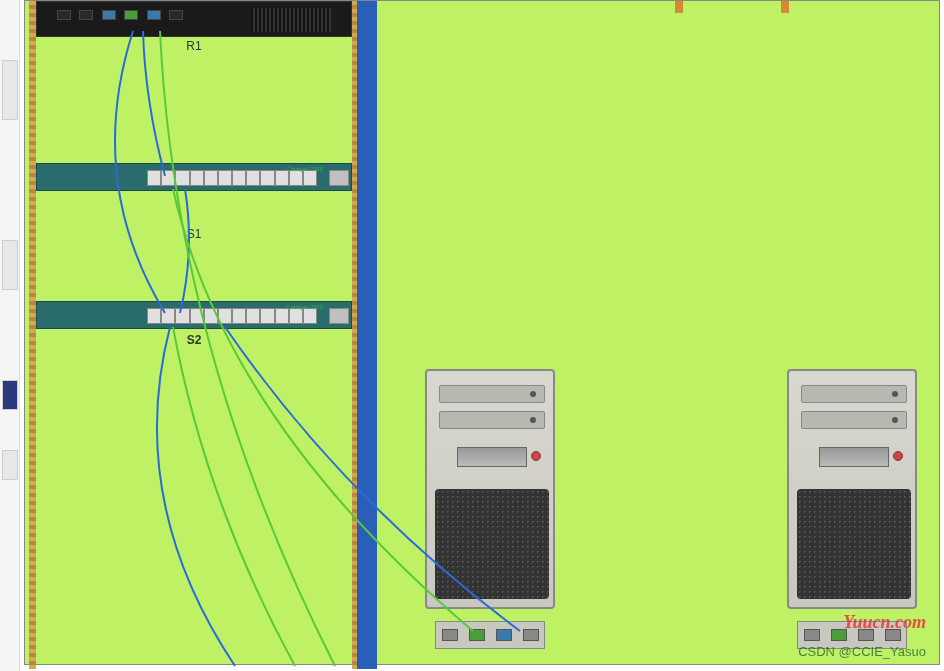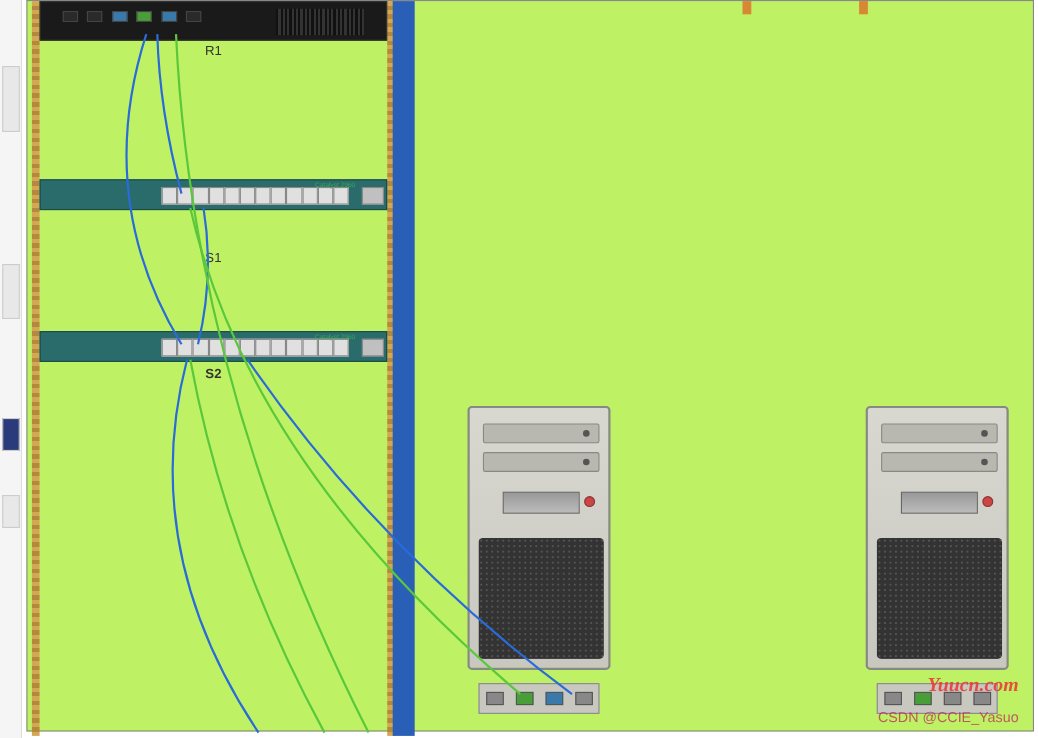--- a/index.html
+++ b/index.html
@@ -38,21 +38,21 @@
   .pc-btn-red { position: absolute; right: 12px; width: 10px; height: 10px; background: #c44; border-radius: 50%; border: 1px solid #833; }
   .pc-mesh { position: absolute; left: 8px; bottom: 8px; width: 114px; height: 110px; background: #333; background-image: radial-gradient(circle, #555 1px, transparent 1px); background-size: 5px 5px; border-radius: 4px; }
   .pc-ports { position: absolute; bottom: 0; left: 10px; width: 110px; height: 28px; background: #c8c8c0; border: 1px solid #888; display: flex; align-items: center; justify-content: space-around; }
   .pc-port { width: 16px; height: 12px; background: #888; border: 1px solid #555; }
   .pc-port.grn { background: #4a9e3a; }
   .pc-port.blu { background: #3a7aaa; }
 
   .cable { position: absolute; top: 0; left: 0; width: 944px; height: 671px; pointer-events: none; }
   
   .watermark-1 { position: absolute; right: 18px; bottom: 38px; color: #e33; font-size: 18px; font-style: italic; font-weight: bold; opacity: 0.85; font-family: 'Times New Roman', serif; }
-  .watermark-2 { position: absolute; right: 18px; bottom: 12px; color: #be185d; font-size: 13px; opacity: 0.7; }
+  .watermark-2 { position: absolute; right: 18px; bottom: 12px; color: #14532d; font-size: 13px; opacity: 0.7; }
   
   .top-marker { position: absolute; top: 0; width: 8px; height: 12px; background: #d88833; }
 </style>
 </head>
 <body>
 
 <div class="sidebar">
   <div class="sidebar-item" style="margin-top:60px;height:60px;"></div>
   <div class="sidebar-item" style="margin-top:120px;height:50px;"></div>
   <div class="sidebar-item sidebar-blue" style="margin-top:90px;"></div>

